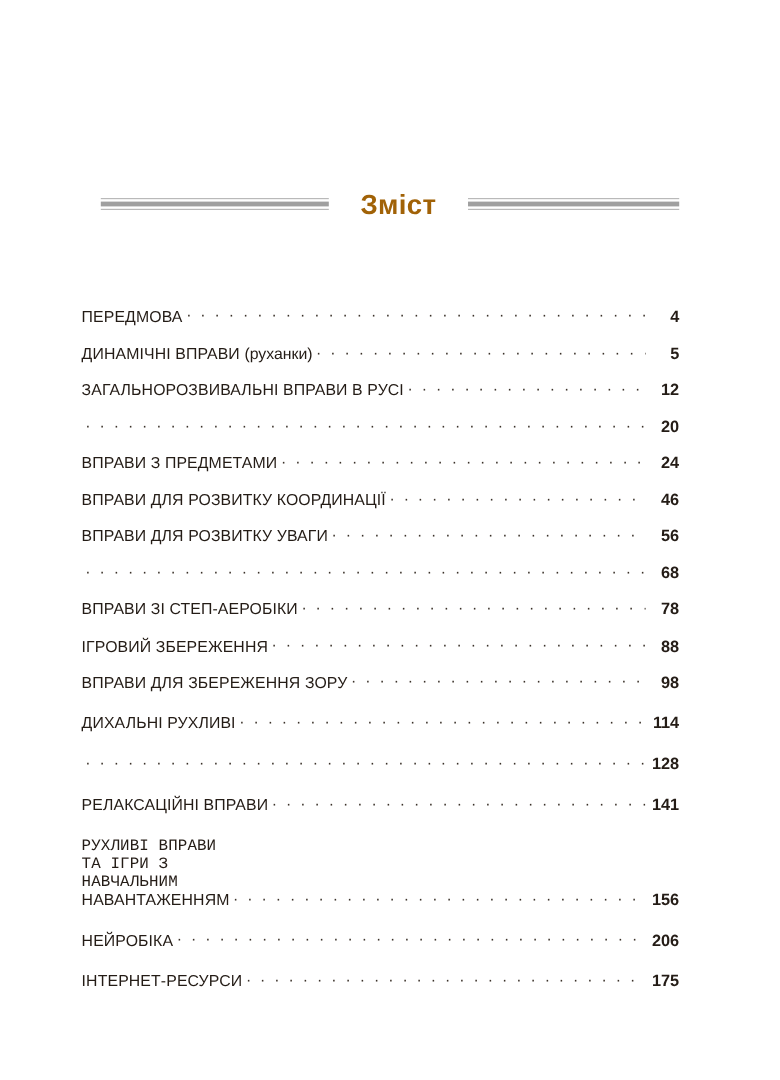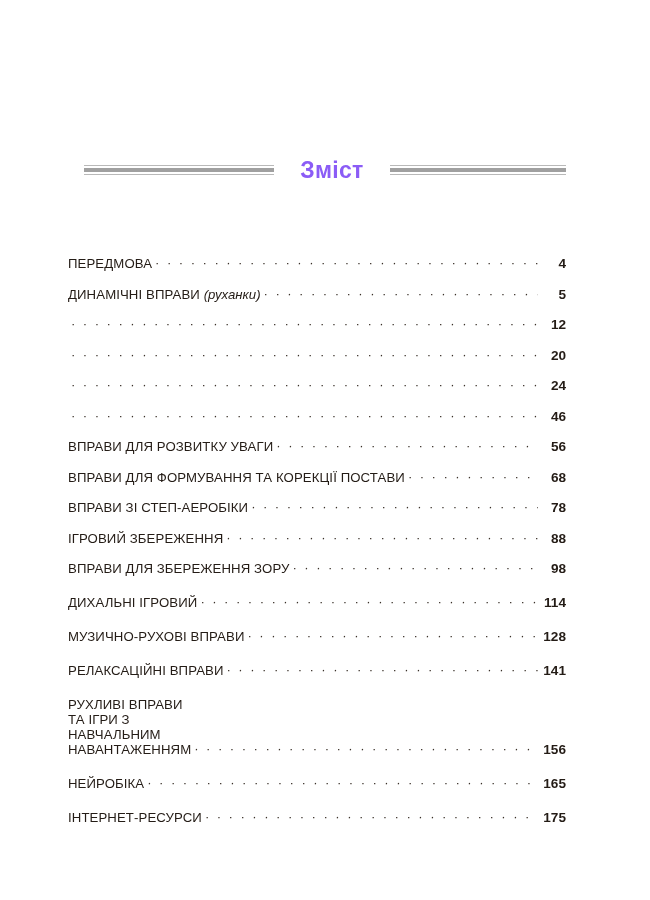--- a/index.html
+++ b/index.html
@@ -56,21 +56,21 @@
   }
   .rule-thick {
     height: 4px;
     background: #a0a0a0;
   }
 
   .toc-title {
     font-size: 23px;
     font-weight: bold;
     letter-spacing: 0.3px;
-    color: #8b5cf6;
+    color: #a16207;
     white-space: nowrap;
     line-height: 1;
   }
 
   
   .toc-list {
     position: absolute;
     left: 68px;
     top: 256px;
     width: 498px;
@@ -86,29 +86,28 @@
     margin-bottom: 15.5px;
   }
   .toc-entry.loose { margin-bottom: 19px; }
   .toc-entry.wrapped { align-items: flex-end; }
 
   .entry-label {
     white-space: nowrap;
     letter-spacing: 0.1px;
   }
   .entry-label .paren-italic {
-    font-style: italic;
     letter-spacing: 0;
   }
 
   .entry-label-block {
     white-space: normal;
     max-width: 330px;
   }
-  .entry-label-block .line1 { display: block; }
+  .entry-label-block .line1 { display: block; font-family: Liberation Mono, monospace; }
   .entry-label-block .line2 { display: block; }
 
   .leader {
     flex: 1 1 auto;
     min-width: 8px;
     overflow: hidden;
     white-space: nowrap;
     color: #3a3129;
     font-size: 13.2px;
     letter-spacing: 1.9px;
@@ -158,87 +157,88 @@
         <span class="entry-label"><span>ПЕРЕДМОВА</span></span>
         <span class="leader">· · · · · · · · · · · · · · · · · · · · · · · · · · · · · · · · · · · · · · · · · · · · · · · · · · · · · · · · · · · · · · · · · · · · · · · · · · · · · · · · · · · · · · · · · · · · · · · · · · ·</span>
         <span class="entry-page">4</span>
       </div>
       <div class="toc-entry">
         <span class="entry-label"><span>ДИНАМІЧНІ ВПРАВИ </span><span class="paren-italic">(руханки)</span></span>
         <span class="leader">· · · · · · · · · · · · · · · · · · · · · · · · · · · · · · · · · · · · · · · · · · · · · · · · · · · · · · · · · · · · · · · · · · · · · · · · · · · · · · · · · · · · · · · · · · · · · · · · · · ·</span>
         <span class="entry-page">5</span>
       </div>
       <div class="toc-entry">
+        <span class="entry-label"><span>ЗАГАЛЬНОРОЗВИВАЛЬНІ ВПРАВИ В РУСІ</span></span>
         <span class="leader">· · · · · · · · · · · · · · · · · · · · · · · · · · · · · · · · · · · · · · · · · · · · · · · · · · · · · · · · · · · · · · · · · · · · · · · · · · · · · · · · · · · · · · · · · · · · · · · · · · ·</span>
         <span class="entry-page">12</span>
       </div>
       <div class="toc-entry">
         <span class="leader">· · · · · · · · · · · · · · · · · · · · · · · · · · · · · · · · · · · · · · · · · · · · · · · · · · · · · · · · · · · · · · · · · · · · · · · · · · · · · · · · · · · · · · · · · · · · · · · · · · ·</span>
         <span class="entry-page">20</span>
       </div>
       <div class="toc-entry">
+        <span class="entry-label"><span>ВПРАВИ З ПРЕДМЕТАМИ</span></span>
         <span class="leader">· · · · · · · · · · · · · · · · · · · · · · · · · · · · · · · · · · · · · · · · · · · · · · · · · · · · · · · · · · · · · · · · · · · · · · · · · · · · · · · · · · · · · · · · · · · · · · · · · · ·</span>
         <span class="entry-page">24</span>
       </div>
       <div class="toc-entry">
+        <span class="entry-label"><span>ВПРАВИ ДЛЯ РОЗВИТКУ КООРДИНАЦІЇ</span></span>
         <span class="leader">· · · · · · · · · · · · · · · · · · · · · · · · · · · · · · · · · · · · · · · · · · · · · · · · · · · · · · · · · · · · · · · · · · · · · · · · · · · · · · · · · · · · · · · · · · · · · · · · · · ·</span>
         <span class="entry-page">46</span>
       </div>
       <div class="toc-entry">
         <span class="entry-label"><span>ВПРАВИ ДЛЯ РОЗВИТКУ УВАГИ</span></span>
         <span class="leader">· · · · · · · · · · · · · · · · · · · · · · · · · · · · · · · · · · · · · · · · · · · · · · · · · · · · · · · · · · · · · · · · · · · · · · · · · · · · · · · · · · · · · · · · · · · · · · · · · · ·</span>
         <span class="entry-page">56</span>
       </div>
       <div class="toc-entry">
-        <span class="entry-label"><span>ВПРАВИ ДЛЯ ФОРМУВАННЯ ТА КОРЕКЦІЇ ПОСТАВИ</span></span>
         <span class="leader">· · · · · · · · · · · · · · · · · · · · · · · · · · · · · · · · · · · · · · · · · · · · · · · · · · · · · · · · · · · · · · · · · · · · · · · · · · · · · · · · · · · · · · · · · · · · · · · · · · ·</span>
         <span class="entry-page">68</span>
       </div>
       <div class="toc-entry">
         <span class="entry-label"><span>ВПРАВИ ЗІ СТЕП-АЕРОБІКИ</span></span>
         <span class="leader">· · · · · · · · · · · · · · · · · · · · · · · · · · · · · · · · · · · · · · · · · · · · · · · · · · · · · · · · · · · · · · · · · · · · · · · · · · · · · · · · · · · · · · · · · · · · · · · · · · ·</span>
         <span class="entry-page">78</span>
       </div>
       <div class="toc-entry">
         <span class="entry-label"><span>ІГРОВИЙ ЗБЕРЕЖЕННЯ</span></span>
         <span class="leader">· · · · · · · · · · · · · · · · · · · · · · · · · · · · · · · · · · · · · · · · · · · · · · · · · · · · · · · · · · · · · · · · · · · · · · · · · · · · · · · · · · · · · · · · · · · · · · · · · · ·</span>
         <span class="entry-page">88</span>
       </div>
       <div class="toc-entry loose">
         <span class="entry-label"><span>ВПРАВИ ДЛЯ ЗБЕРЕЖЕННЯ ЗОРУ</span></span>
         <span class="leader">· · · · · · · · · · · · · · · · · · · · · · · · · · · · · · · · · · · · · · · · · · · · · · · · · · · · · · · · · · · · · · · · · · · · · · · · · · · · · · · · · · · · · · · · · · · · · · · · · · ·</span>
         <span class="entry-page">98</span>
       </div>
       <div class="toc-entry loose">
-        <span class="entry-label"><span>ДИХАЛЬНІ ІГРОВИЙ</span></span>
+        <span class="entry-label"><span>ДИХАЛЬНІ РУХЛИВІ</span></span>
         <span class="leader">· · · · · · · · · · · · · · · · · · · · · · · · · · · · · · · · · · · · · · · · · · · · · · · · · · · · · · · · · · · · · · · · · · · · · · · · · · · · · · · · · · · · · · · · · · · · · · · · · · ·</span>
         <span class="entry-page">114</span>
       </div>
       <div class="toc-entry loose">
-        <span class="entry-label"><span>МУЗИЧНО-РУХОВІ ВПРАВИ</span></span>
         <span class="leader">· · · · · · · · · · · · · · · · · · · · · · · · · · · · · · · · · · · · · · · · · · · · · · · · · · · · · · · · · · · · · · · · · · · · · · · · · · · · · · · · · · · · · · · · · · · · · · · · · · ·</span>
         <span class="entry-page">128</span>
       </div>
       <div class="toc-entry loose">
         <span class="entry-label"><span>РЕЛАКСАЦІЙНІ ВПРАВИ</span></span>
         <span class="leader">· · · · · · · · · · · · · · · · · · · · · · · · · · · · · · · · · · · · · · · · · · · · · · · · · · · · · · · · · · · · · · · · · · · · · · · · · · · · · · · · · · · · · · · · · · · · · · · · · · ·</span>
         <span class="entry-page">141</span>
       </div>
       <div class="toc-entry loose wrapped">
         <span class="entry-label entry-label-block">
           <span class="line1">РУХЛИВІ ВПРАВИ ТА ІГРИ З НАВЧАЛЬНИМ</span>
           <span class="line2">НАВАНТАЖЕННЯМ</span>
         </span>
         <span class="leader">· · · · · · · · · · · · · · · · · · · · · · · · · · · · · · · · · · · · · · · · · · · · · · · · · · · · · · · · · · · · · · · · · · · · · · · · · · · · · · · · · · · · · · · · · · · · · · · · · · ·</span>
         <span class="entry-page">156</span>
       </div>
       <div class="toc-entry loose">
         <span class="entry-label"><span>НЕЙРОБІКА</span></span>
         <span class="leader">· · · · · · · · · · · · · · · · · · · · · · · · · · · · · · · · · · · · · · · · · · · · · · · · · · · · · · · · · · · · · · · · · · · · · · · · · · · · · · · · · · · · · · · · · · · · · · · · · · ·</span>
-        <span class="entry-page">165</span>
+        <span class="entry-page">206</span>
       </div>
       <div class="toc-entry loose">
         <span class="entry-label"><span>ІНТЕРНЕТ-РЕСУРСИ</span></span>
         <span class="leader">· · · · · · · · · · · · · · · · · · · · · · · · · · · · · · · · · · · · · · · · · · · · · · · · · · · · · · · · · · · · · · · · · · · · · · · · · · · · · · · · · · · · · · · · · · · · · · · · · · ·</span>
         <span class="entry-page">175</span>
       </div>
     </div>
 
 </div>
 

